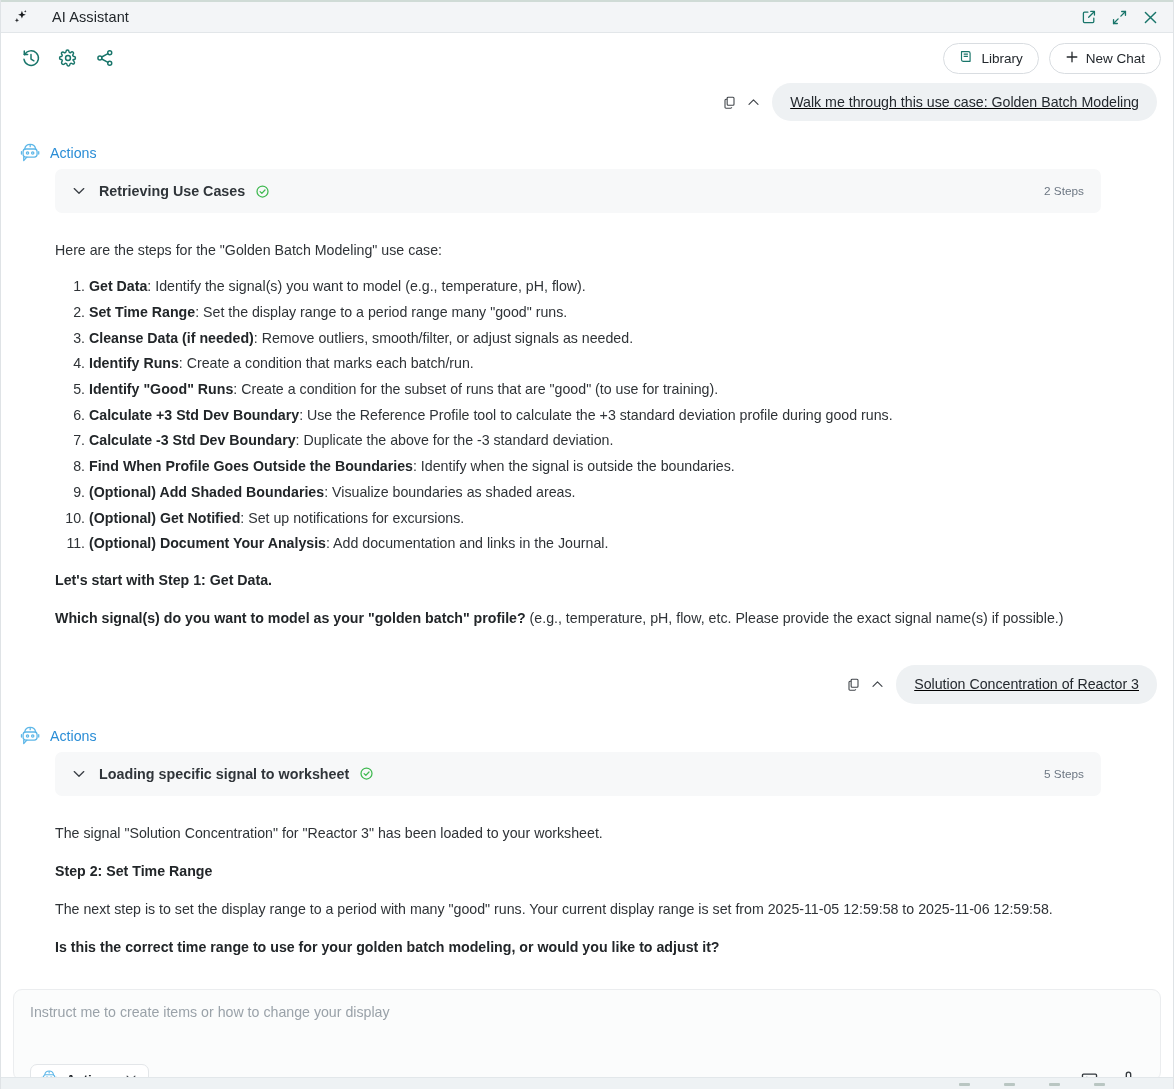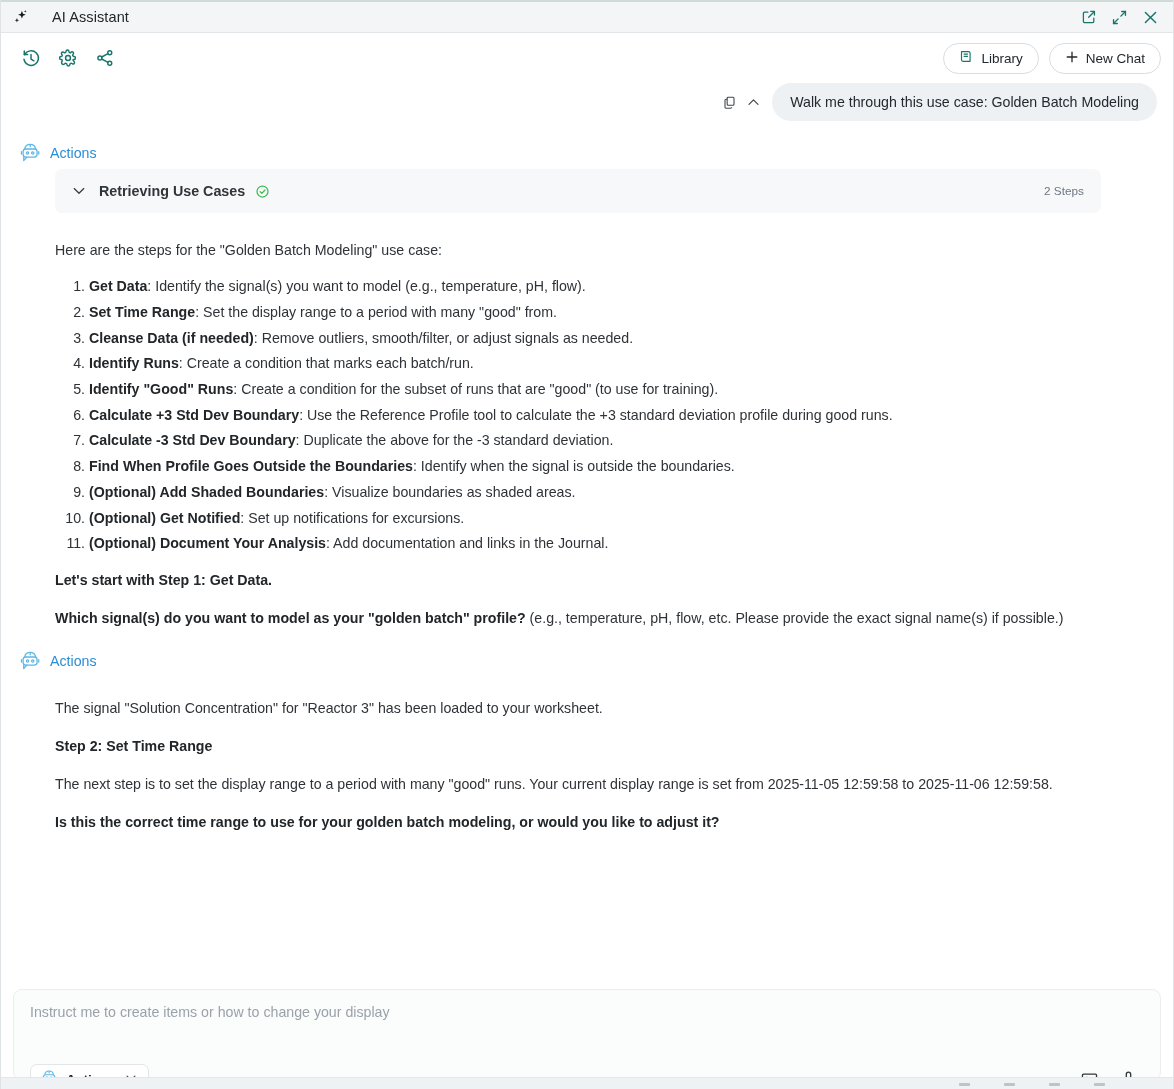--- a/index.html
+++ b/index.html
@@ -87,20 +87,21 @@
     flex: 1 1 auto;
     overflow: hidden;
     padding: 0 12px 0 12px;
     position: relative;
   }
   .row-user {
     display: flex;
     justify-content: flex-end;
     gap: 11px;
     padding-right: 4px;
+    text-decoration: underline;
   }
   .user-bubble {
     background: #eef1f3;
     border-radius: 19px;
     padding: 10px 18px;
     font-size: 14.2px;
     color: #24292e;
     max-width: 720px;
     line-height: 1.3;
   }
@@ -364,49 +365,80 @@
           <path d="M6.1 9.1l2.1 2.1 3.8-4"></path>
         </svg>
       </span>
       <span class="steps-count">2 Steps</span>
     </div>
 
     <div class="assistant-text">
       <p class="first">Here are the steps for the "Golden Batch Modeling" use case:</p>
       <ol id="steps-list">
           <li><b>Get Data</b><span>: Identify the signal(s) you want to model (e.g., temperature, pH, flow).</span></li>
-          <li><b>Set Time Range</b><span>: Set the display range to a period with many "good" from.</span></li>
+          <li><b>Set Time Range</b><span>: Set the display range to a period range many "good" runs.</span></li>
           <li><b>Cleanse Data (if needed)</b><span>: Remove outliers, smooth/filter, or adjust signals as needed.</span></li>
           <li><b>Identify Runs</b><span>: Create a condition that marks each batch/run.</span></li>
           <li><b>Identify "Good" Runs</b><span>: Create a condition for the subset of runs that are "good" (to use for training).</span></li>
           <li><b>Calculate +3 Std Dev Boundary</b><span>: Use the Reference Profile tool to calculate the +3 standard deviation profile during good runs.</span></li>
           <li><b>Calculate -3 Std Dev Boundary</b><span>: Duplicate the above for the -3 standard deviation.</span></li>
           <li><b>Find When Profile Goes Outside the Boundaries</b><span>: Identify when the signal is outside the boundaries.</span></li>
           <li><b>(Optional) Add Shaded Boundaries</b><span>: Visualize boundaries as shaded areas.</span></li>
           <li><b>(Optional) Get Notified</b><span>: Set up notifications for excursions.</span></li>
           <li><b>(Optional) Document Your Analysis</b><span>: Add documentation and links in the Journal.</span></li>
         </ol>
       <p class="strongline">Let's start with Step 1: Get Data.</p>
       <p><b>Which signal(s) do you want to model as your "golden batch" profile?</b><span> (e.g., temperature, pH, flow, etc. Please provide the exact signal name(s) if possible.)</span></p>
     </div>
 
+    <div class="row-user" style="margin-top:36px;">
+      <span class="bubble-tools">
+        <span class="icon-btn">
+          <svg width="15" height="15" viewBox="0 0 18 18" fill="none" stroke="#41464b" stroke-width="1.3" stroke-linejoin="round">
+            <rect x="6.2" y="2.6" width="8.2" height="9.6" rx="1.2"></rect>
+            <path d="M11.6 14.6a1.2 1.2 0 0 1-1.2 1.2H4.8a1.2 1.2 0 0 1-1.2-1.2V6.3a1.2 1.2 0 0 1 1.2-1.2h1.4"></path>
+          </svg>
+        </span>
+        <span class="icon-btn">
+          <svg width="15" height="15" viewBox="0 0 18 18" fill="none" stroke="#41464b" stroke-width="1.4" stroke-linecap="round" stroke-linejoin="round">
+            <path d="M3.6 11.2L9 5.9l5.4 5.3"></path>
+          </svg>
+        </span>
+      </span>
+      <div class="user-bubble">Solution Concentration of Reactor 3</div>
+    </div>
 
     <div class="actions-head">
       <span class="icon-btn">
         <svg width="22" height="20" viewBox="0 0 24 22" fill="none" stroke="#5eb7e8" stroke-width="1.4" stroke-linecap="round" stroke-linejoin="round">
           <path d="M6.2 6.4a6.1 6.1 0 0 1 12 0"></path>
           <path d="M12.2 2.1v2"></path>
           <rect x="4.4" y="6.6" width="15.4" height="8.9" rx="3"></rect>
           <path d="M8.5 15.5l-3.4 3.9v-3.9"></path>
           <circle cx="9.3" cy="11" r="1.25"></circle>
           <circle cx="15" cy="11" r="1.25"></circle>
           <path d="M2.6 9.6v2.6M21.6 9.6v2.6"></path>
         </svg>
       </span>
       <span class="actions-label">Actions</span>
+    </div>
+    <div class="action-card">
+      <span class="chev">
+        <svg width="16" height="16" viewBox="0 0 18 18" fill="none" stroke="#3b4046" stroke-width="1.5" stroke-linecap="round" stroke-linejoin="round">
+          <path d="M3.6 6.3L9 11.6l5.4-5.3"></path>
+        </svg>
+      </span>
+      <span class="action-title">Loading specific signal to worksheet</span>
+      <span class="check-ok">
+        <svg width="15" height="15" viewBox="0 0 18 18" fill="none" stroke="#3fb950" stroke-width="1.5" stroke-linecap="round" stroke-linejoin="round">
+          <circle cx="9" cy="9" r="6.6"></circle>
+          <path d="M6.1 9.1l2.1 2.1 3.8-4"></path>
+        </svg>
+      </span>
+      <span class="steps-count">5 Steps</span>
     </div>
 
     <div class="assistant-text">
       <p class="first">The signal "Solution Concentration" for "Reactor 3" has been loaded to your worksheet.</p>
       <p class="strongline">Step 2: Set Time Range</p>
       <p>The next step is to set the display range to a period with many "good" runs. Your current display range is set from 2025-11-05 12:59:58 to 2025-11-06 12:59:58.</p>
       <p class="strongline">Is this the correct time range to use for your golden batch modeling, or would you like to adjust it?</p>
     </div>
 
   </div>

